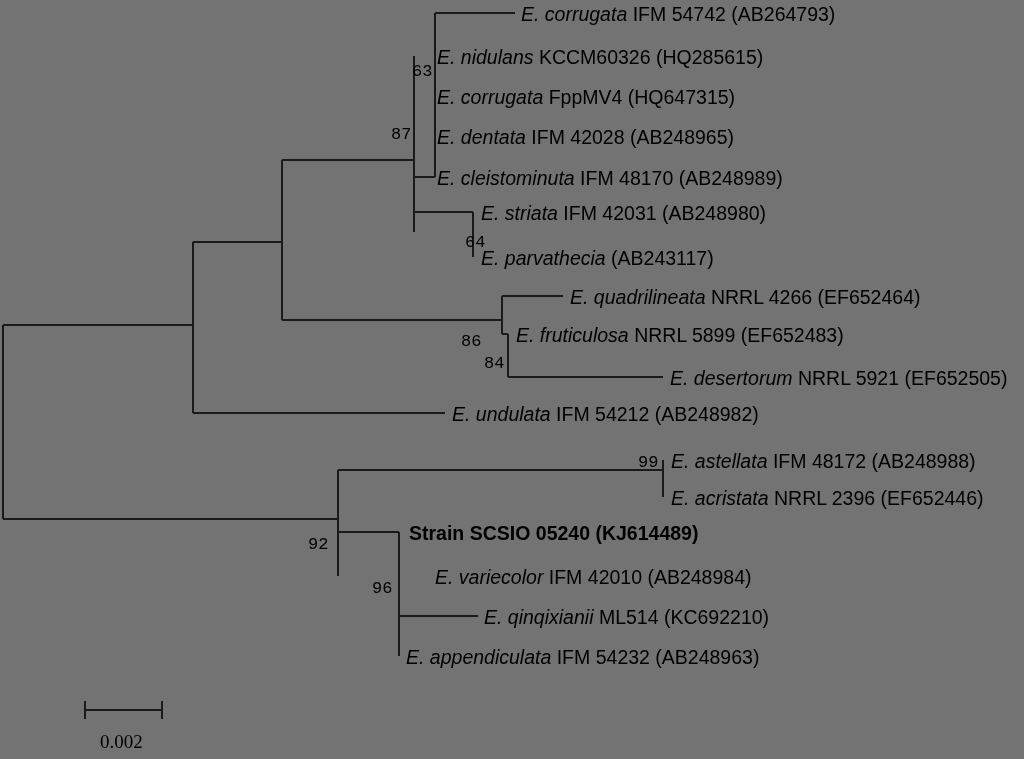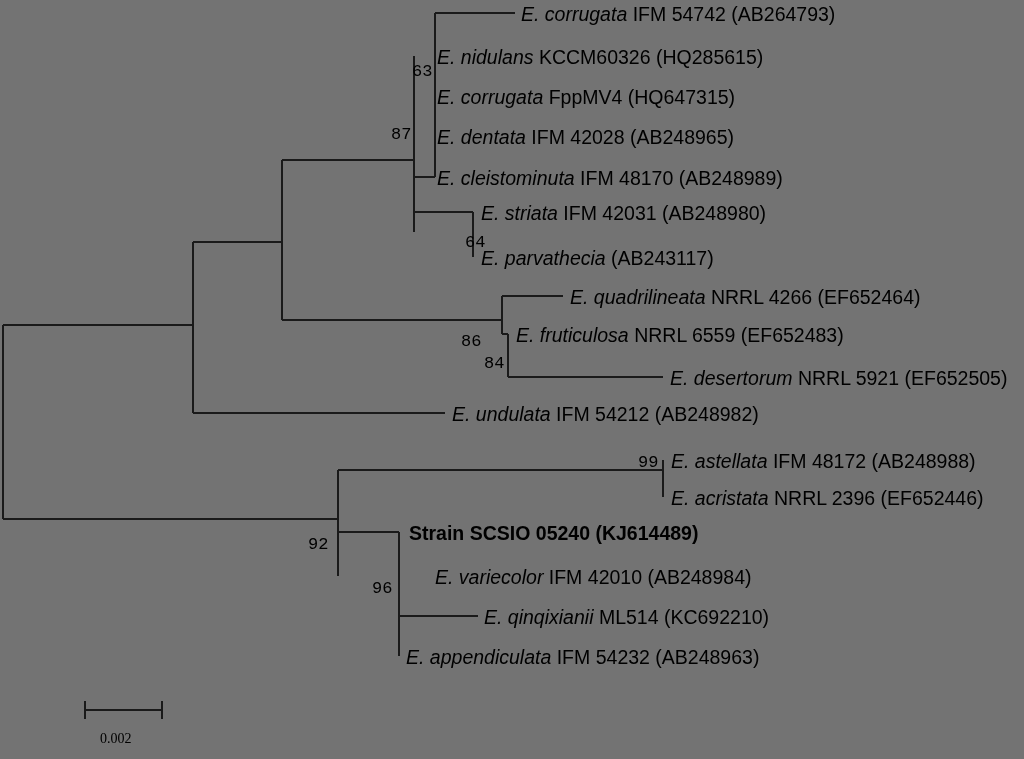--- a/index.html
+++ b/index.html
@@ -45,21 +45,21 @@
     position: absolute;
     font-family: Liberation Mono, monospace;
     font-size: 17px;
     color: #000000;
     white-space: nowrap;
     line-height: 1;
   }
   .scale-label {
     position: absolute;
     font-family: "Liberation Serif", serif;
-    font-size: 14px;
+    font-size: 19px;
     color: #000000;
     white-space: nowrap;
     line-height: 1;
   }
 </style>
 </head>
 <body>
 
 <div id="page">
 
@@ -113,21 +113,21 @@
 
   <div id="labels-layer">
       <div class="taxon-label" style="left: 521px; top: 5px;"><span class="sp">E. corrugata</span><span> IFM 54742 (AB264793)</span></div>
       <div class="taxon-label" style="left: 437px; top: 48px;"><span class="sp">E. nidulans</span><span> KCCM60326 (HQ285615)</span></div>
       <div class="taxon-label" style="left: 437px; top: 88px;"><span class="sp">E. corrugata</span><span> FppMV4 (HQ647315)</span></div>
       <div class="taxon-label" style="left: 437px; top: 128px;"><span class="sp">E. dentata</span><span> IFM 42028 (AB248965)</span></div>
       <div class="taxon-label" style="left: 437px; top: 169px;"><span class="sp">E. cleistominuta</span><span> IFM 48170 (AB248989)</span></div>
       <div class="taxon-label" style="left: 481px; top: 204px;"><span class="sp">E. striata</span><span> IFM 42031 (AB248980)</span></div>
       <div class="taxon-label" style="left: 481px; top: 249px;"><span class="sp">E. parvathecia</span><span> (AB243117)</span></div>
       <div class="taxon-label" style="left: 570px; top: 288px;"><span class="sp">E. quadrilineata</span><span> NRRL 4266 (EF652464)</span></div>
-      <div class="taxon-label" style="left: 516px; top: 326px;"><span class="sp">E. fruticulosa</span><span> NRRL 6559 (EF652483)</span></div>
+      <div class="taxon-label" style="left: 516px; top: 326px;"><span class="sp">E. fruticulosa</span><span> NRRL 5899 (EF652483)</span></div>
       <div class="taxon-label" style="left: 670px; top: 369px;"><span class="sp">E. desertorum</span><span> NRRL 5921 (EF652505)</span></div>
       <div class="taxon-label" style="left: 452px; top: 405px;"><span class="sp">E. undulata</span><span> IFM 54212 (AB248982)</span></div>
       <div class="taxon-label" style="left: 671px; top: 452px;"><span class="sp">E. astellata</span><span> IFM 48172 (AB248988)</span></div>
       <div class="taxon-label" style="left: 671px; top: 489px;"><span class="sp">E. acristata</span><span> NRRL 2396 (EF652446)</span></div>
       <div class="taxon-label bold" style="left: 409px; top: 524px;"><span class="sp">Strain SCSIO</span><span> 05240 (KJ614489)</span></div>
       <div class="taxon-label" style="left: 406px; top: 568px; margin-left: 29px;"><span class="sp">E. variecolor</span><span> IFM 42010 (AB248984)</span></div>
       <div class="taxon-label" style="left: 484px; top: 608px;"><span class="sp">E. qinqixianii</span><span> ML514 (KC692210)</span></div>
       <div class="taxon-label" style="left: 406px; top: 648px;"><span class="sp">E. appendiculata</span><span> IFM 54232 (AB248963)</span></div>
     </div>
   <div id="support-layer">

